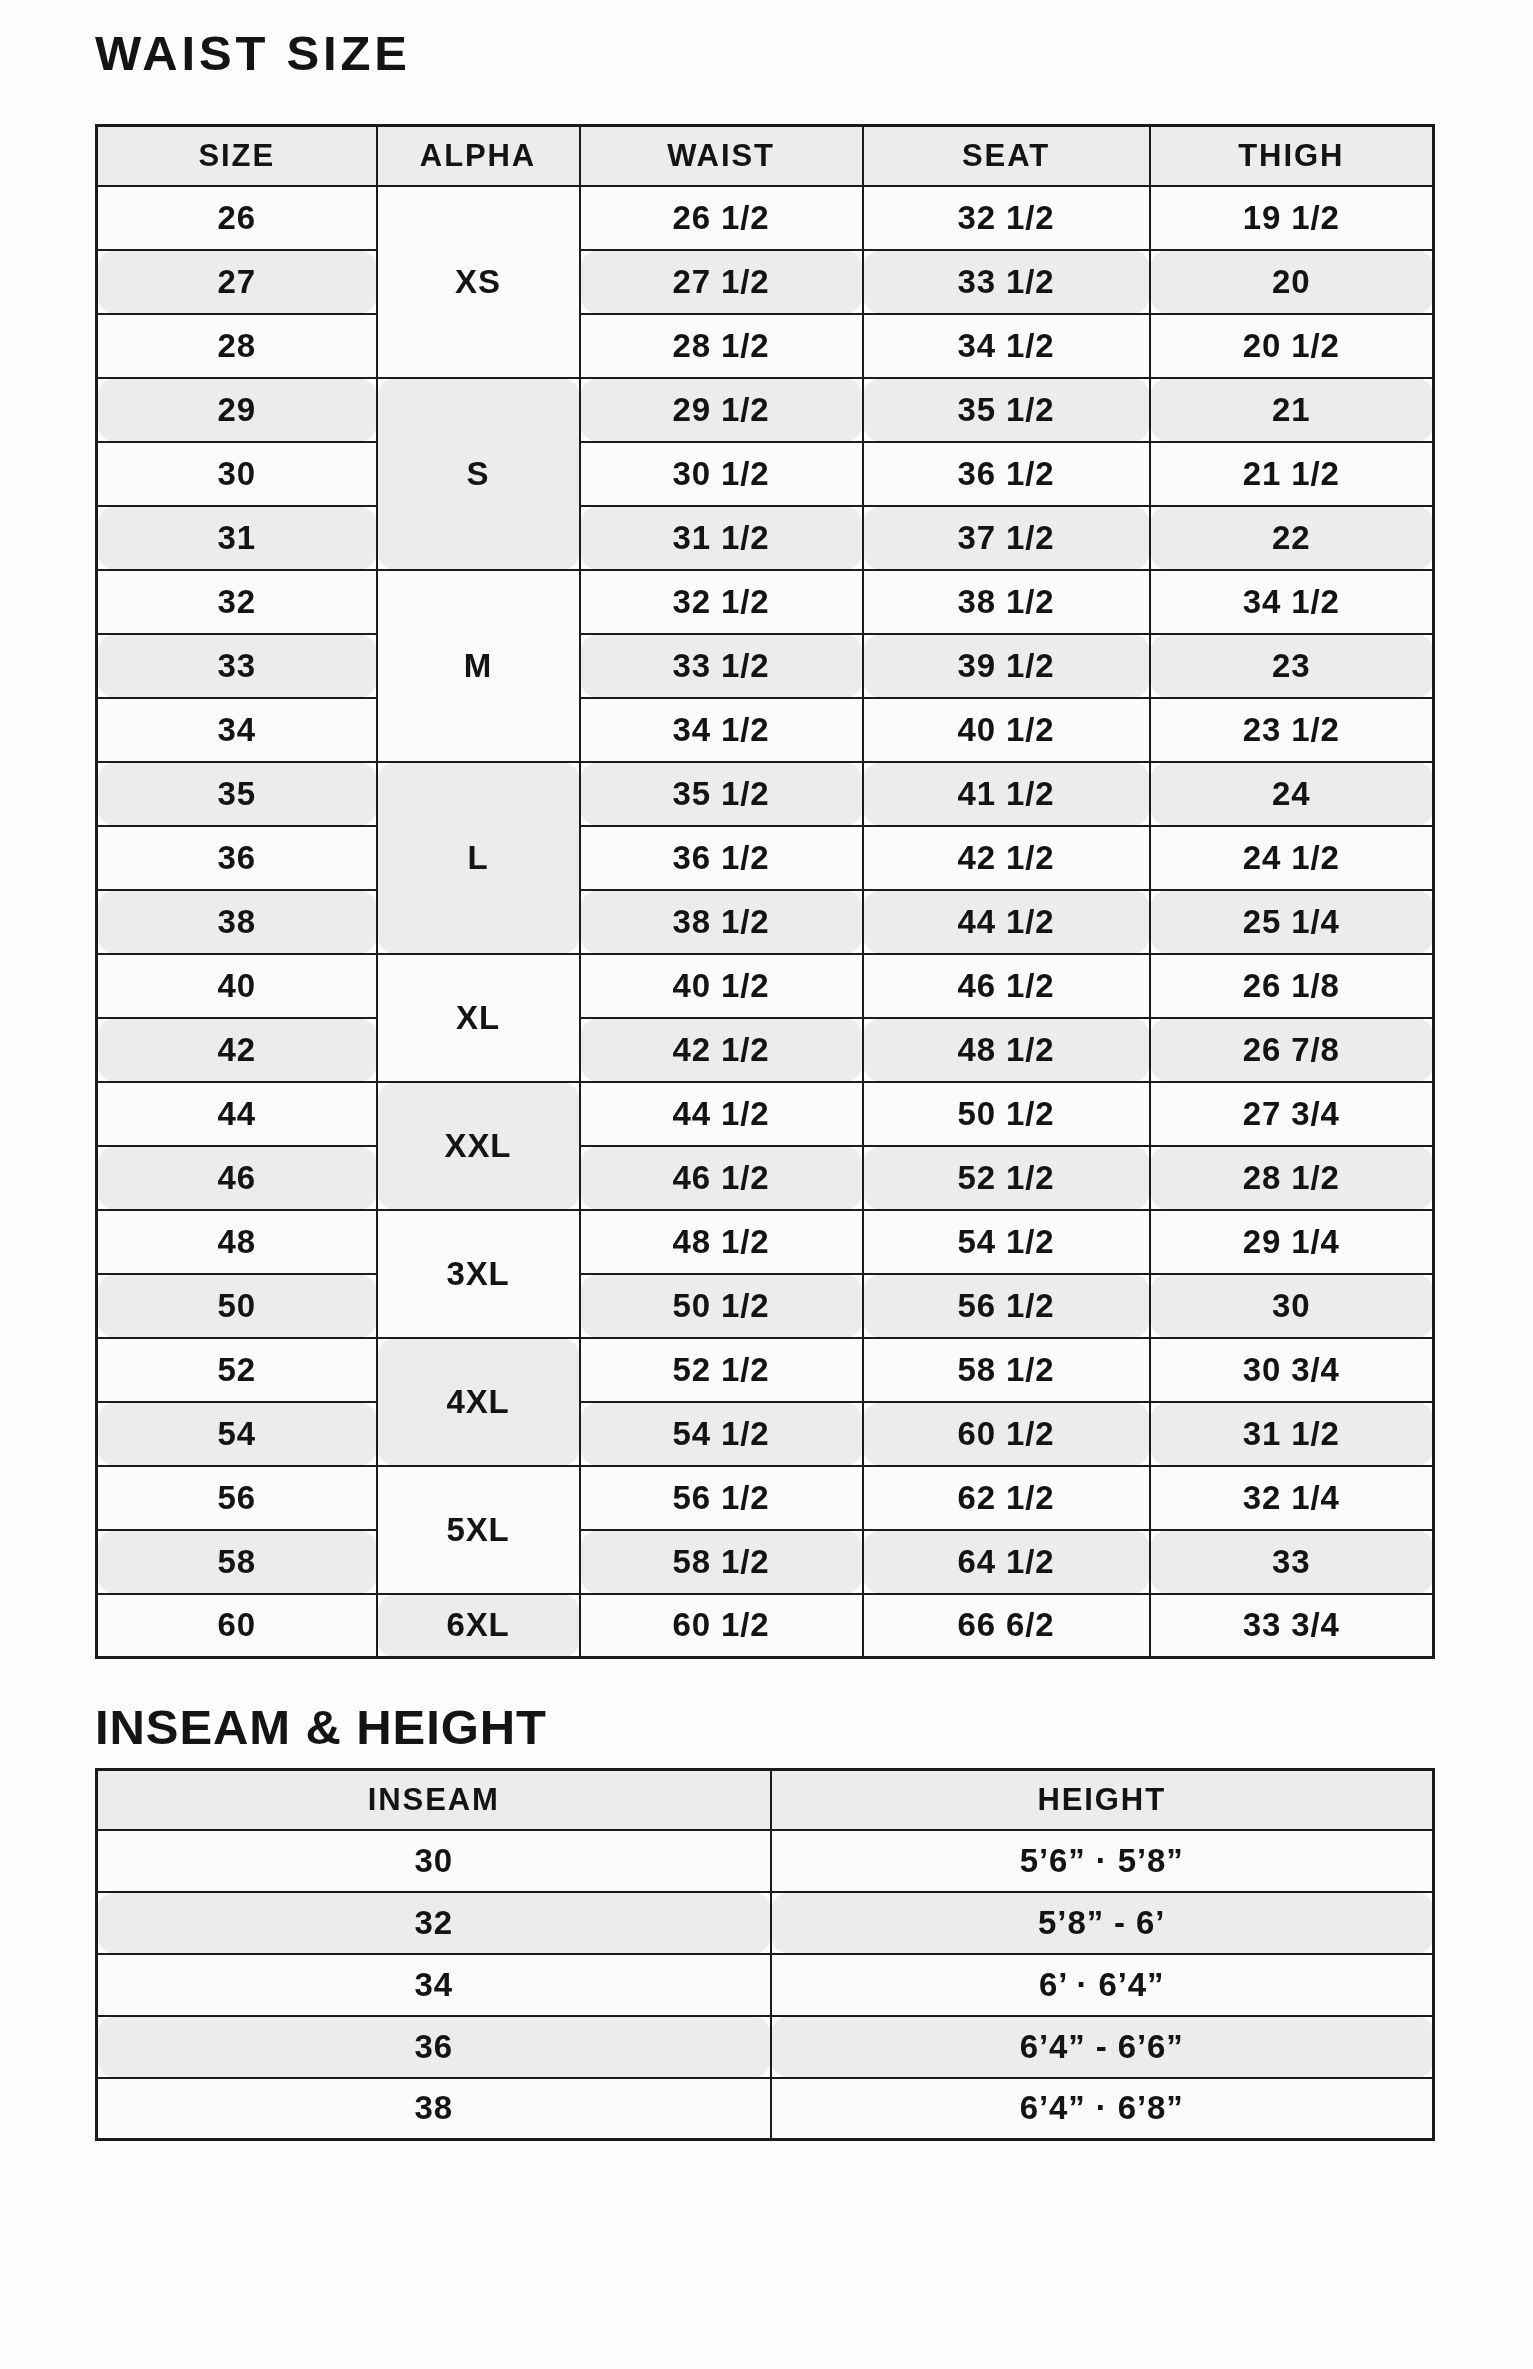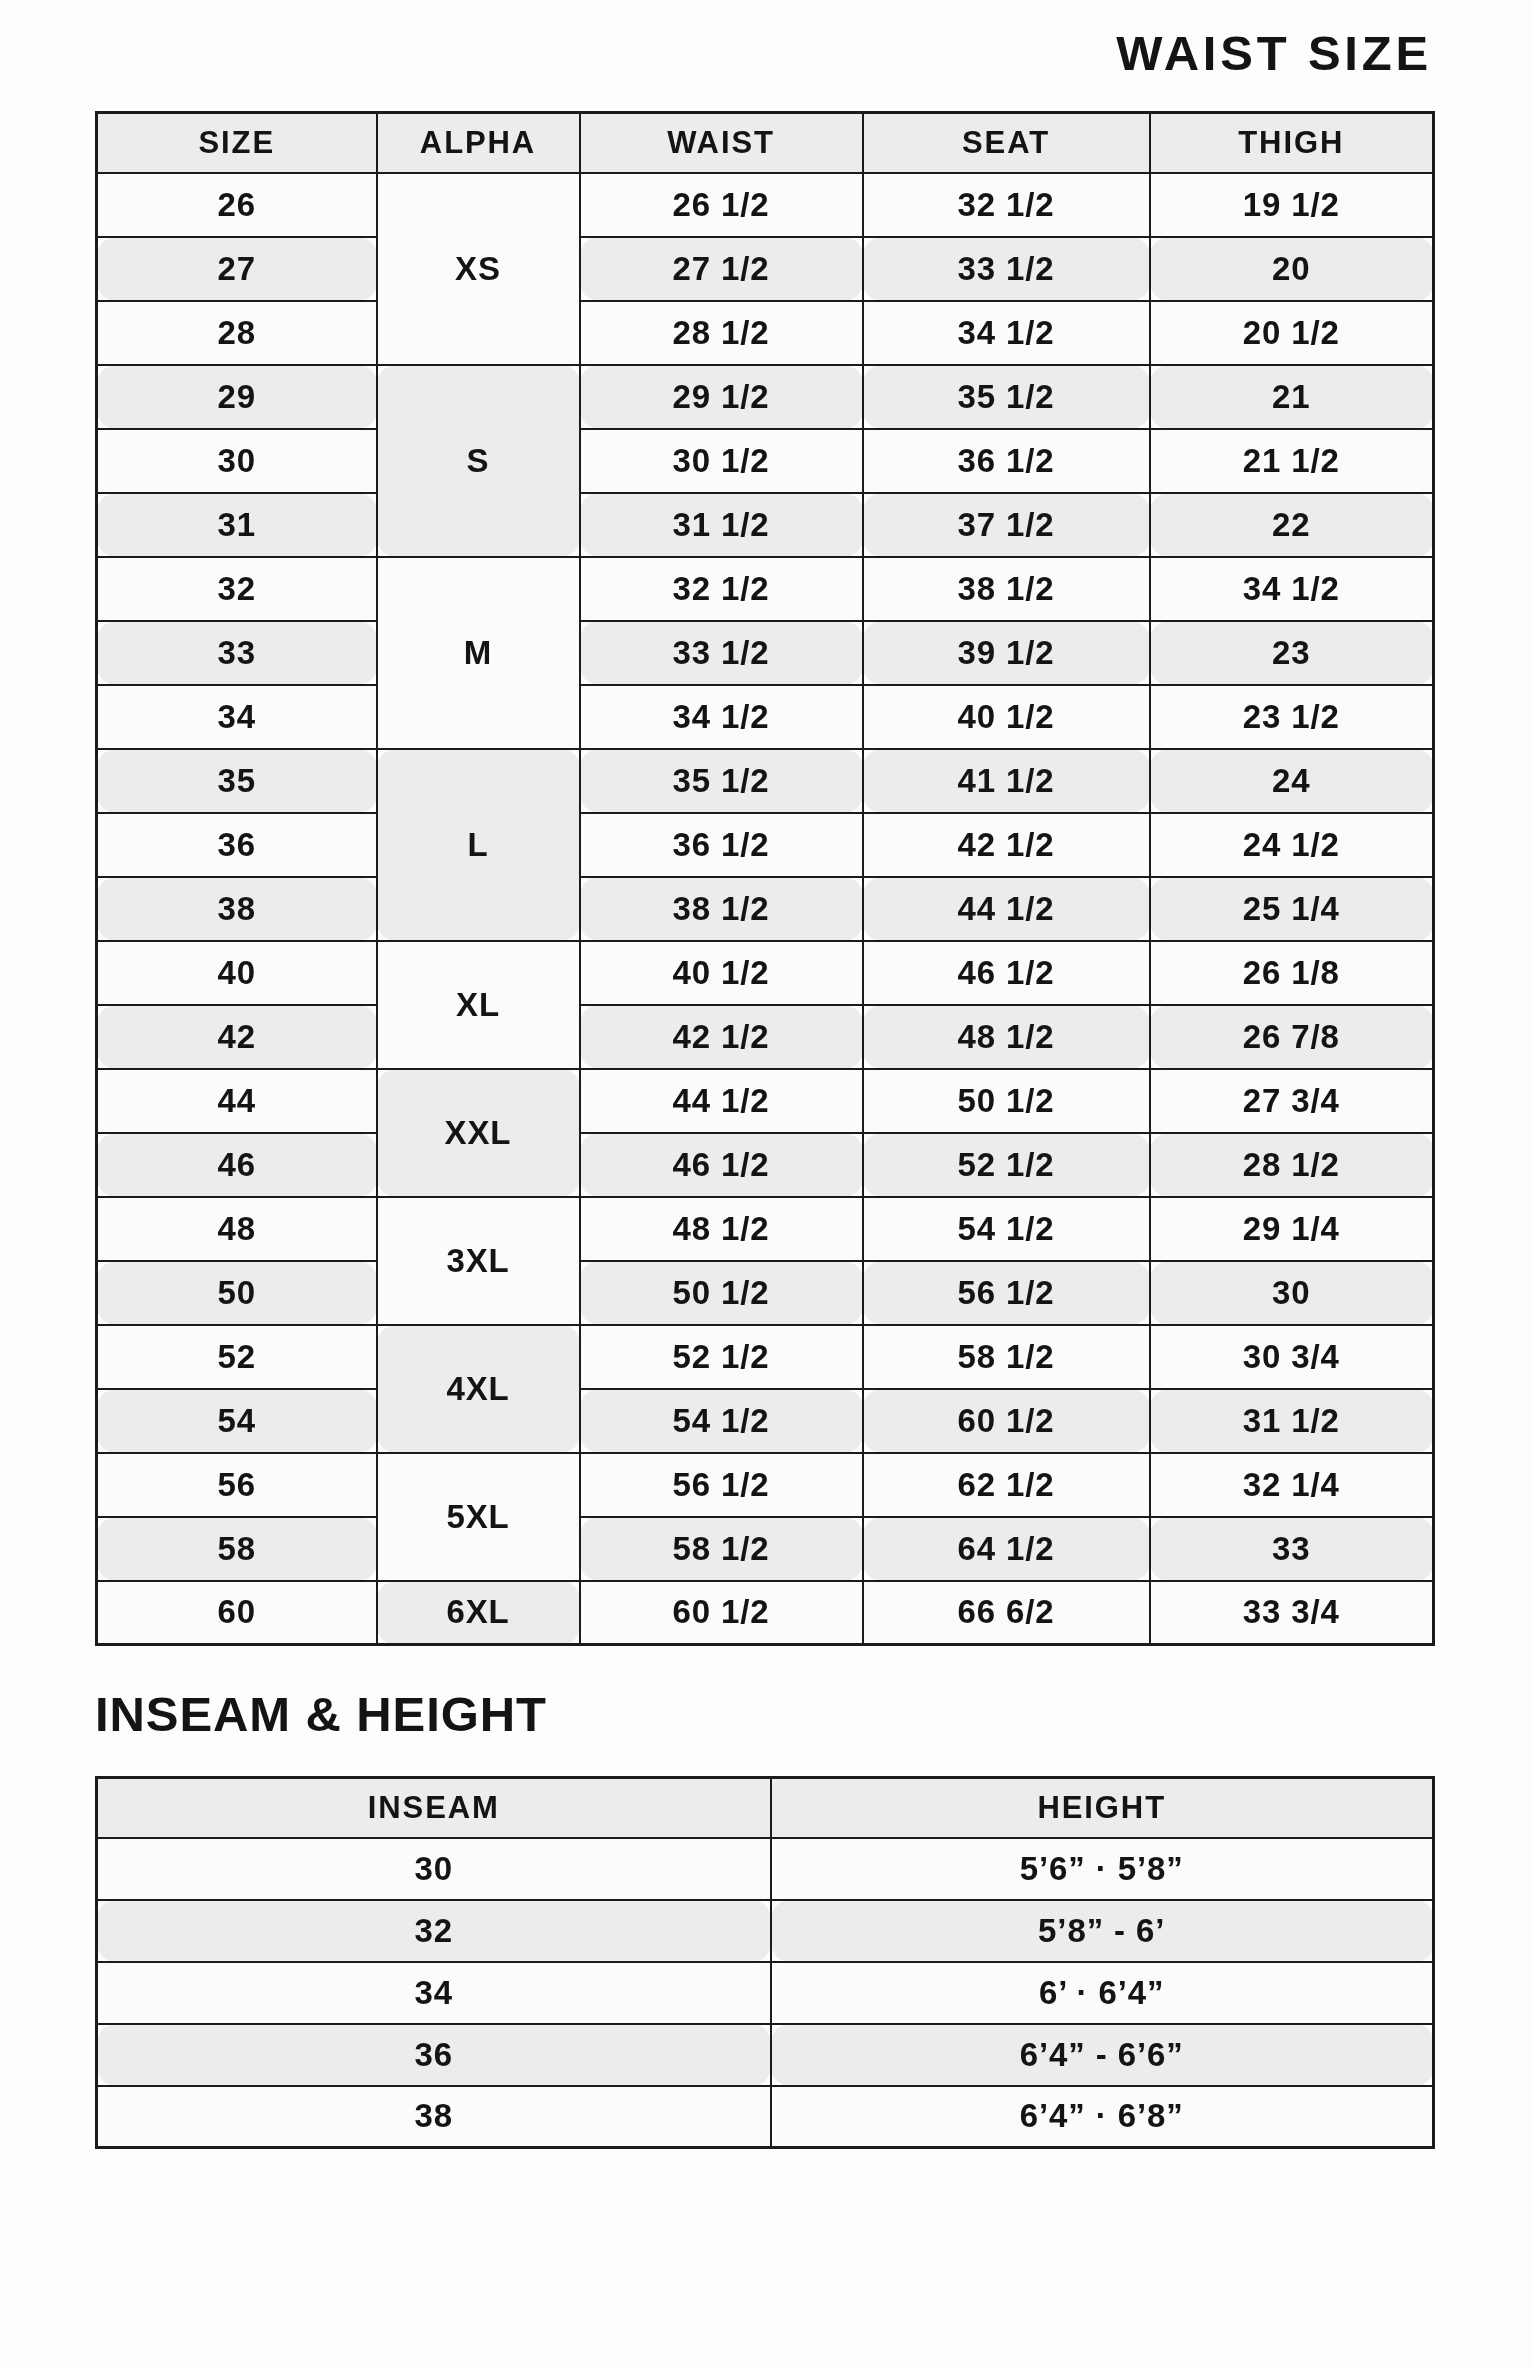--- a/index.html
+++ b/index.html
@@ -12,29 +12,29 @@
   *{box-sizing:border-box;}
   html,body{margin:0;padding:0;}
   body{
     width:1533px;height:2370px;
     background:var(--page);
     color:var(--ink);
     font-family:"Liberation Sans","DejaVu Sans",sans-serif;
   }
   .wrap{padding:23px 101px 0 95px;}
   .page-title{
-    margin:0 0 27px 0;
-    text-align:right;
+    margin:0 0 40px 0;
+    text-align:left;
     font-size:49px;
     font-weight:700;
     letter-spacing:3.8px;
     line-height:61px;
   }
   .section-title{
-    margin:40px 0 33px 0;
+    margin:40px 0 12px 0;
     text-align:left;
     font-size:49px;
     font-weight:700;
     letter-spacing:0.9px;
     line-height:57px;
   }
   table{
     border-collapse:collapse;
     width:1337px;
     table-layout:fixed;

